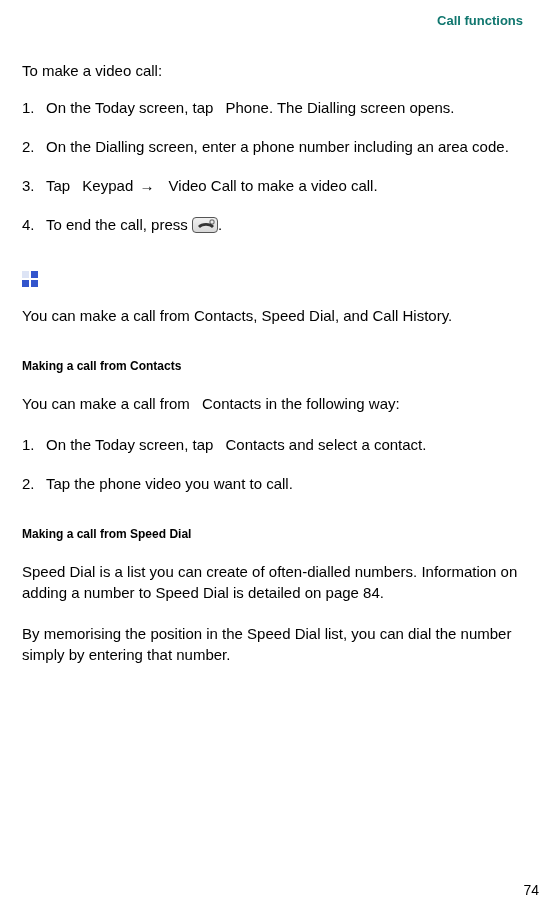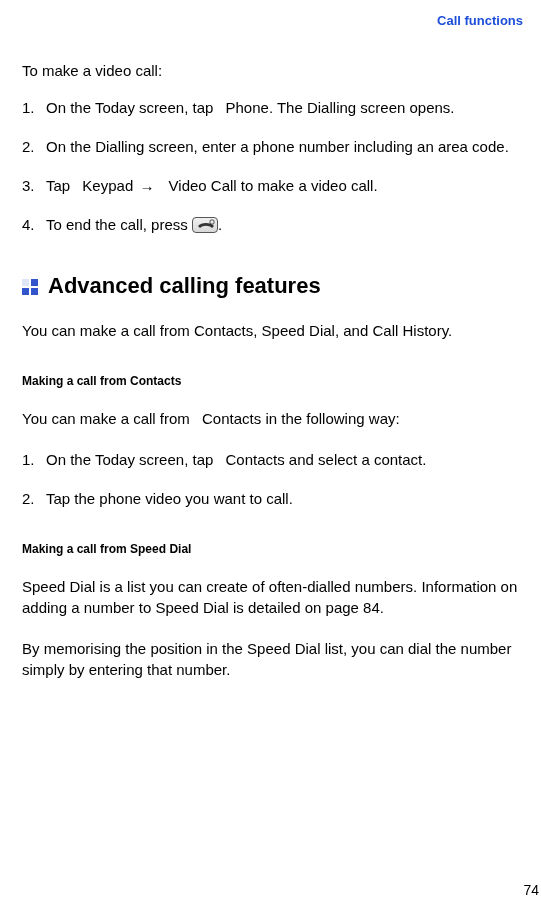--- a/index.html
+++ b/index.html
@@ -8,21 +8,21 @@
     font-family: Verdana, Geneva, sans-serif;
     font-size: 15px;
     color: #000;
     background: #fff;
     padding: 12px 16px 12px 22px;
     position: relative;
     line-height: 1.4;
   }
   .header-right {
     text-align: right;
-    color: #1d4ed8;
+    color: #0f766e;
     font-weight: bold;
     font-size: 13px;
     margin-bottom: 30px;
     padding-right: 2px;
   }
   .intro { margin-bottom: 16px; }
   ol { list-style: none; counter-reset: step; padding: 0; }
   ol > li {
     counter-increment: step;
     padding-left: 24px;
@@ -108,21 +108,20 @@
   </li>
 </ol>
 
 <div class="section-heading">
   <div class="sq-icon">
       <span></span>
       <span></span>
       <span></span>
       <span></span>
     </div>
-  <h2>Advanced calling features</h2>
 </div>
 
 <p class="para">You can make a call from Contacts, Speed Dial, and Call History.</p>
 
 <h3 class="sub">Making a call from Contacts</h3>
 
 <p class="para">
   <span>You can make a call from </span><span class="bold">Contacts</span><span> in the following way:</span>
 </p>
 

